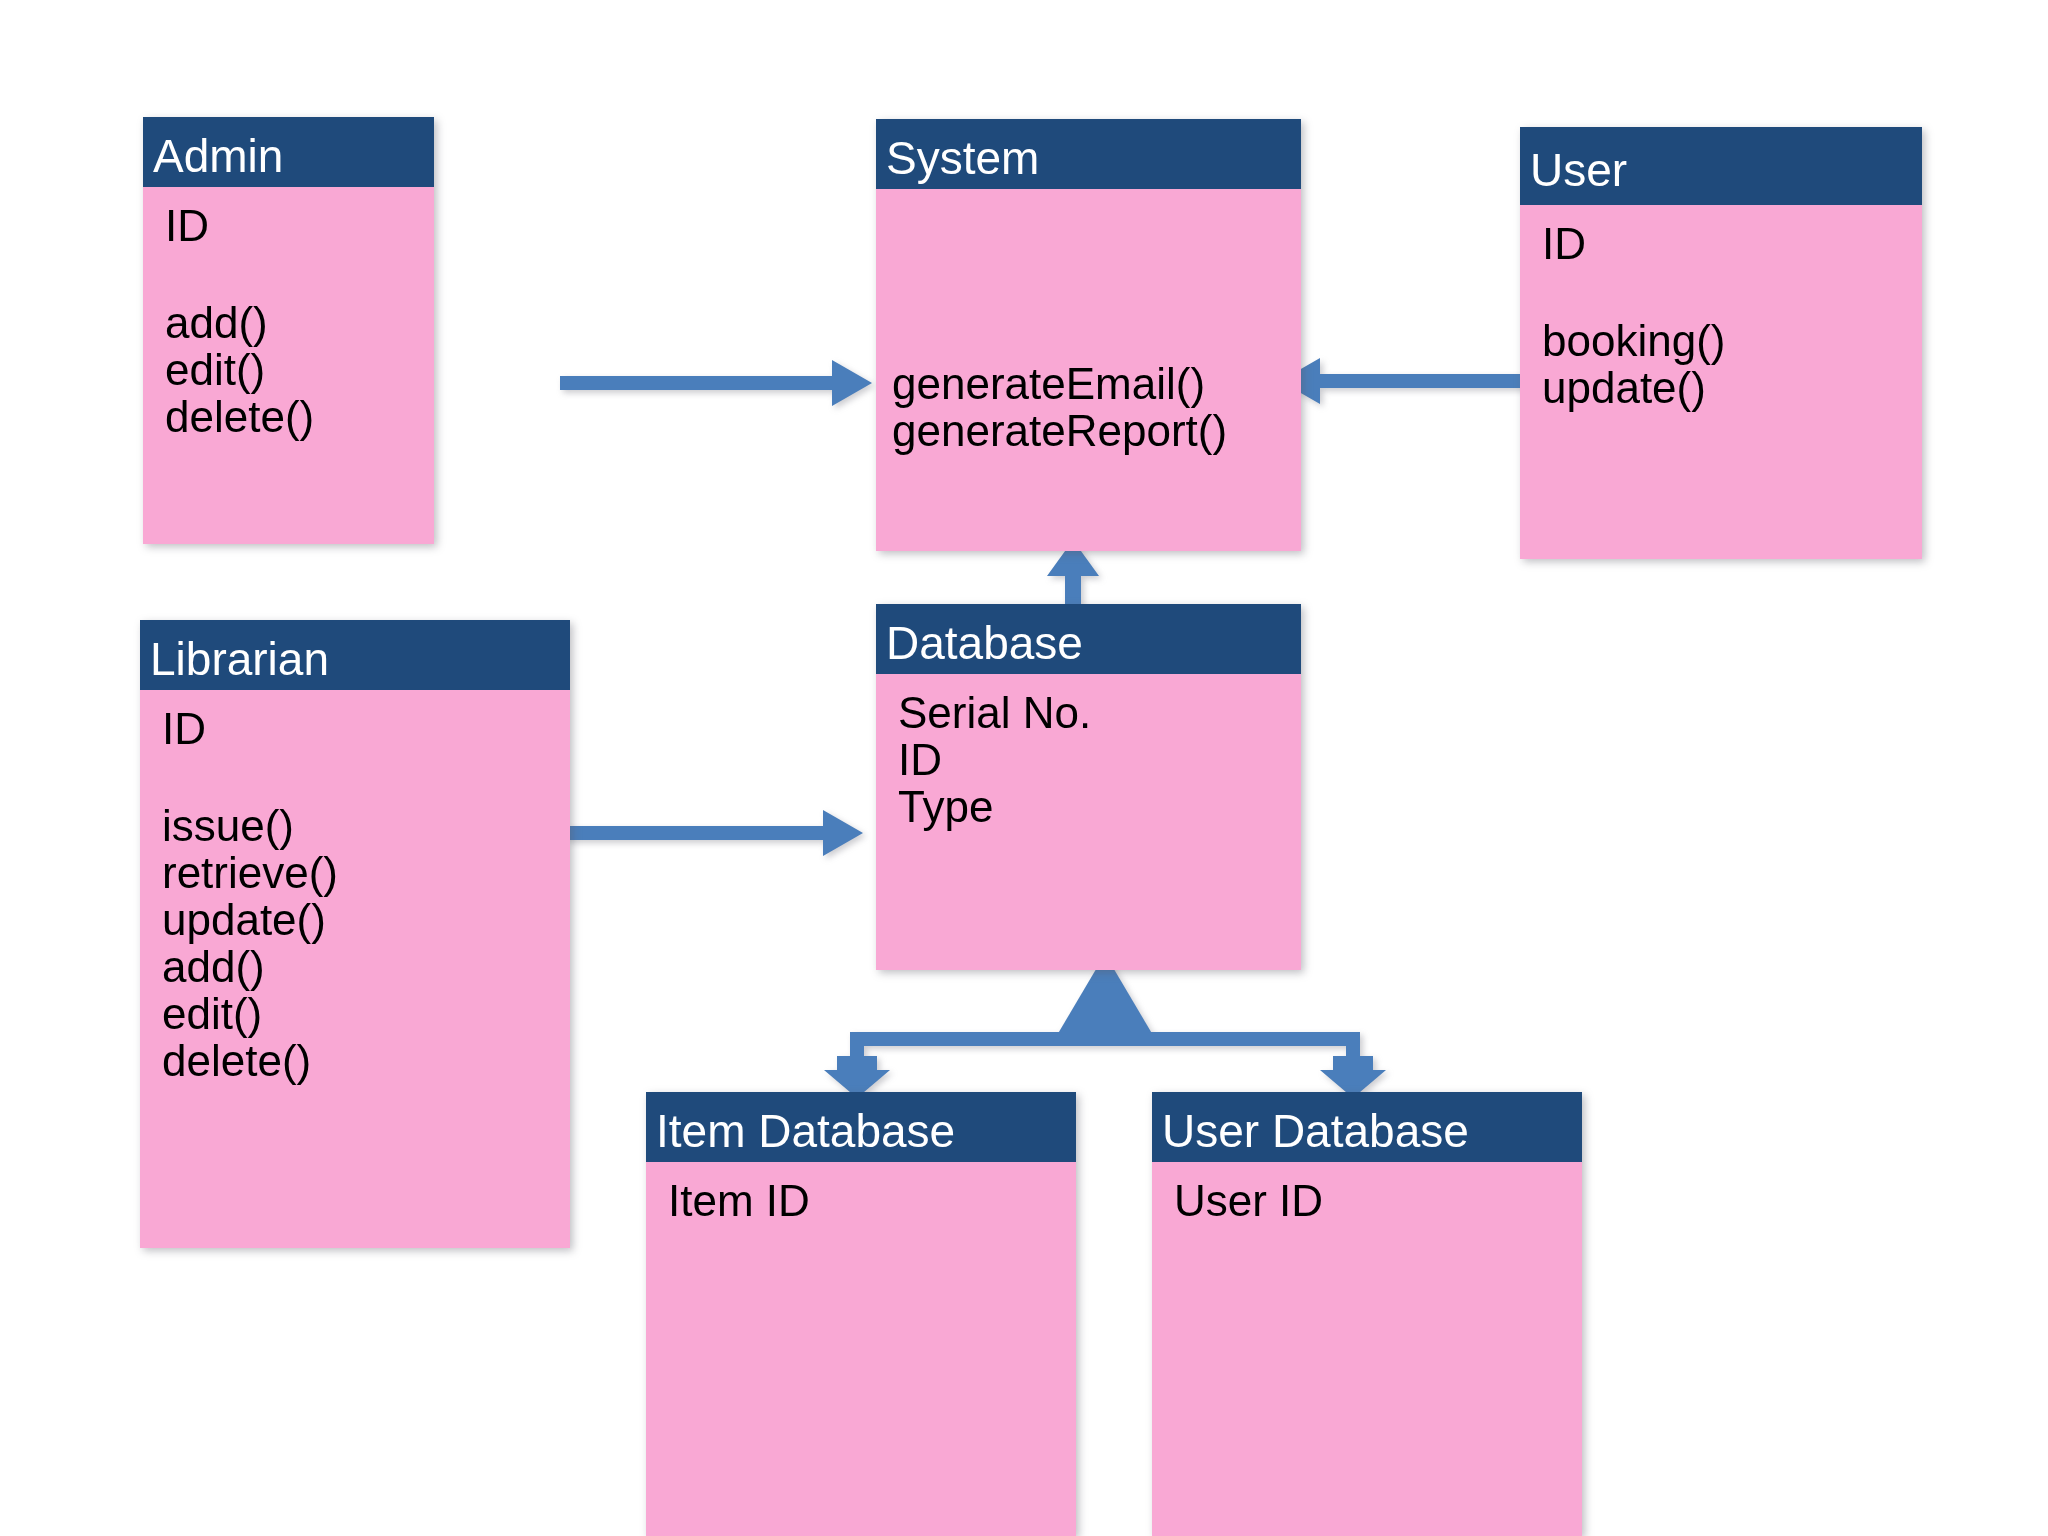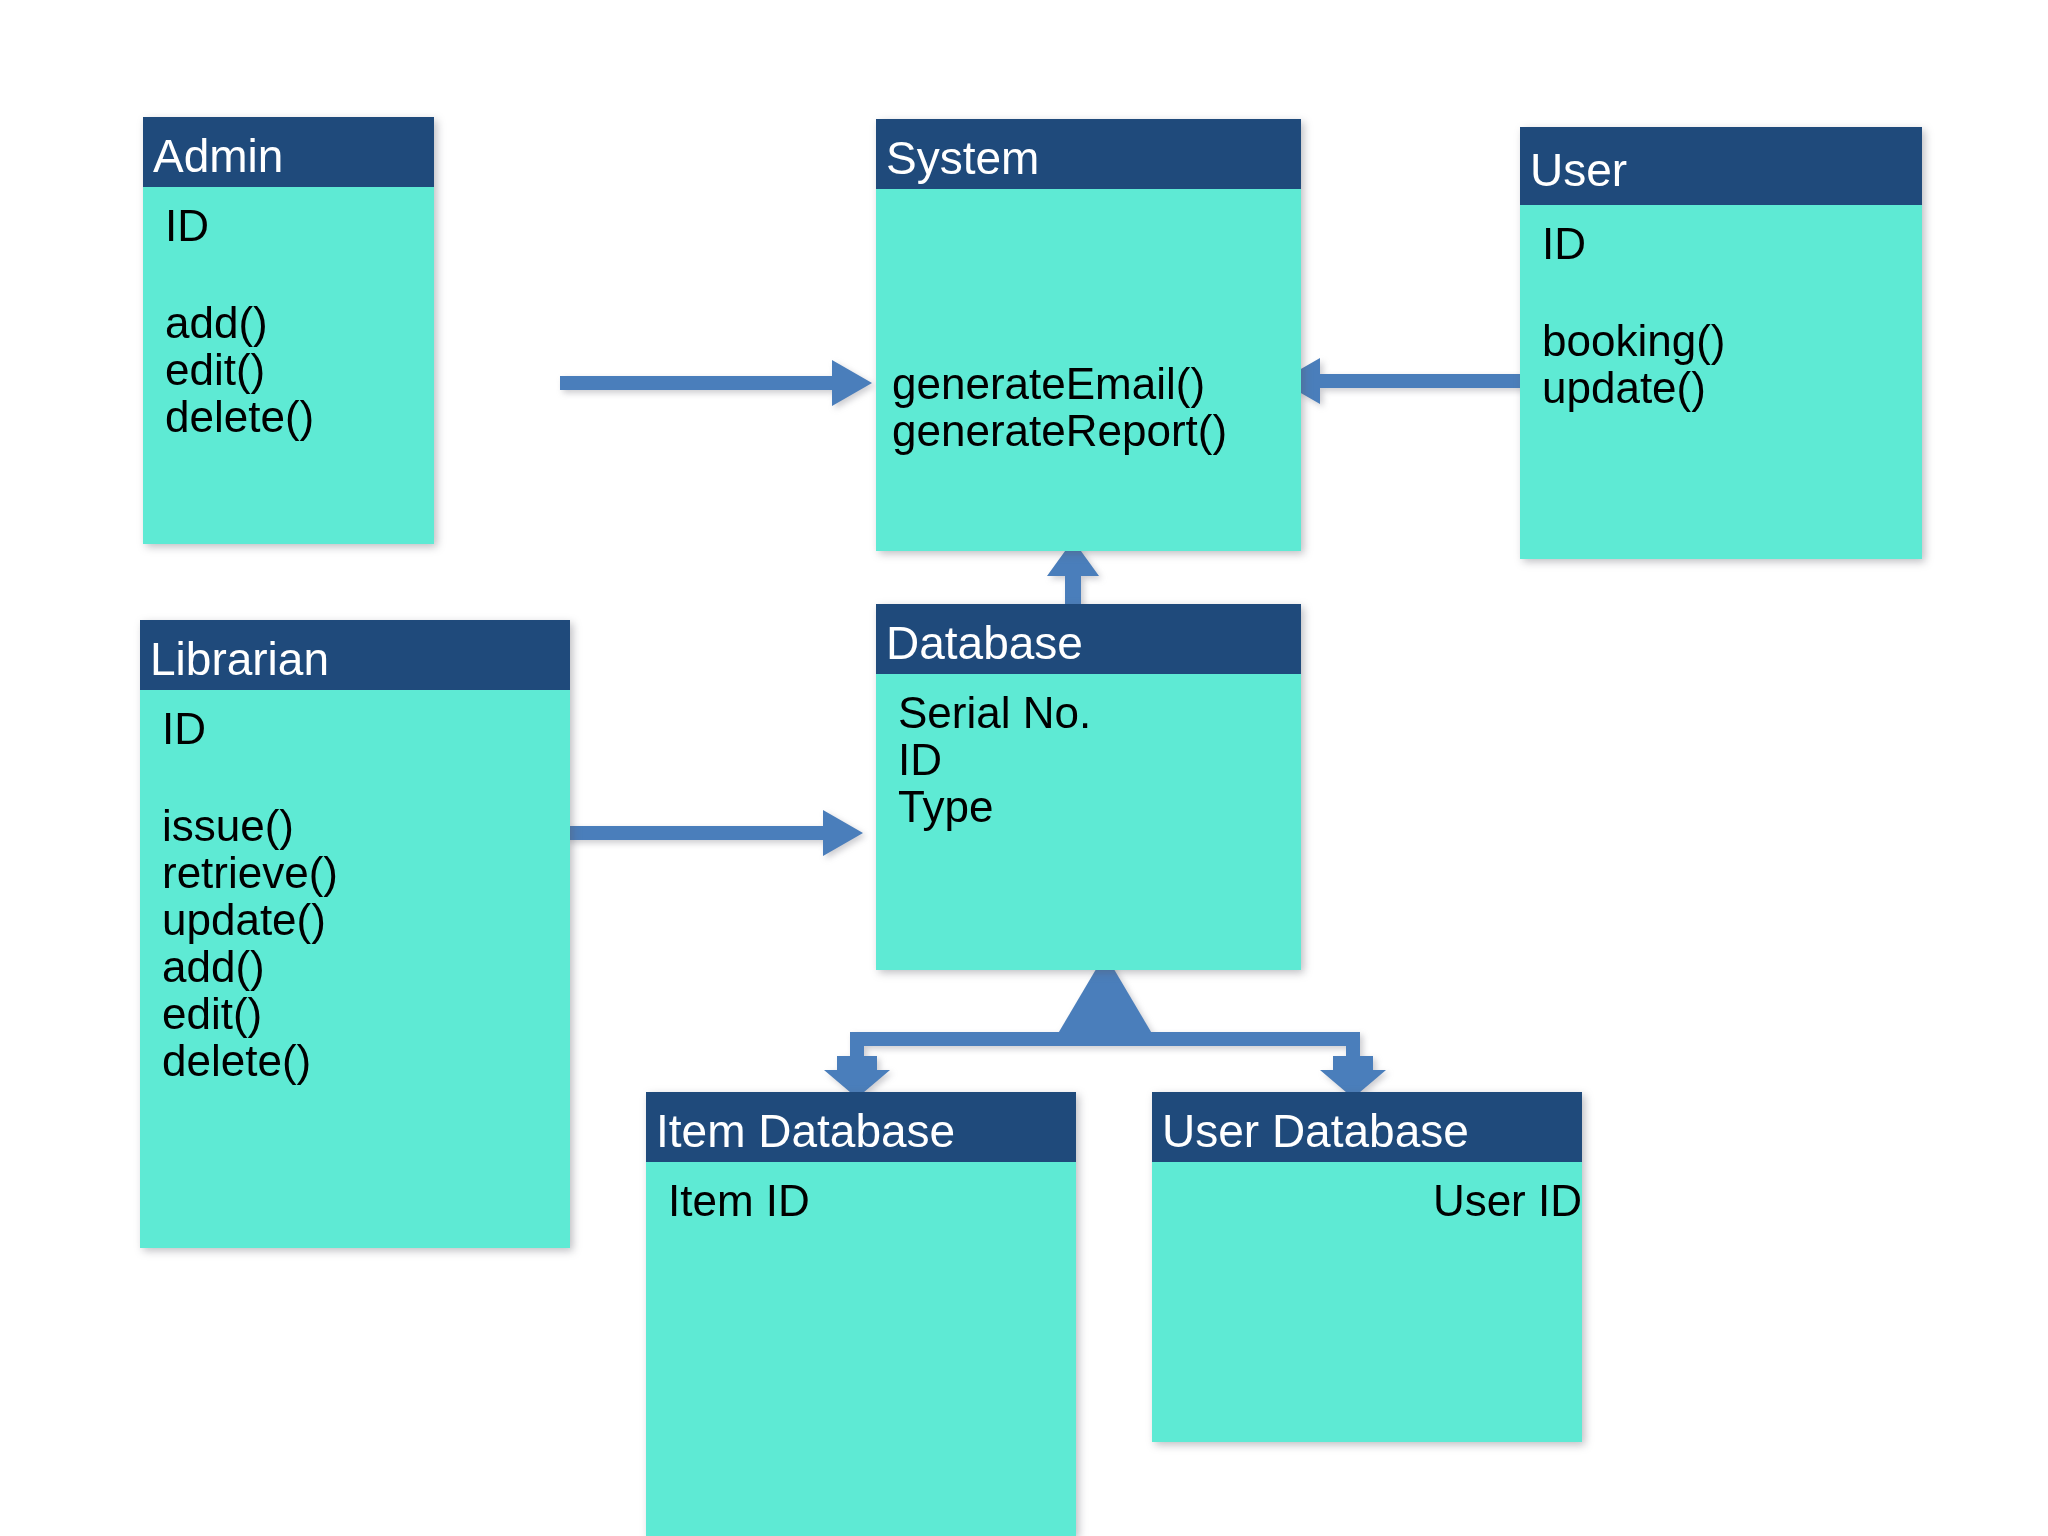--- a/index.html
+++ b/index.html
@@ -30,21 +30,21 @@
     color: #ffffff;
     font-size: 46px;
     line-height: 1;
     padding: 16px 0 0 10px;
     height: 70px;
     white-space: nowrap;
     overflow: hidden;
   }
   .uml-body {
     box-sizing: border-box;
-    background: #5eead4;
+    background: #f9a8d4;
     color: #000000;
     padding: 12px 0 0 22px;
     font-size: 44px;
     line-height: 1.05;
   }
   .uml-row {
     white-space: nowrap;
     padding: 4px 0 4px 0;
     height: 47px;
     box-sizing: border-box;
@@ -162,18 +162,18 @@
 
   <div class="uml-class" style="left:646px; top:1092px; width:430px; height:444px;">
     <div class="uml-header">Item Database</div>
     <div class="uml-body" style="height:374px;">
       <div class="uml-row">Item ID</div>
     </div>
   </div>
 
   <div class="uml-class" style="left:1152px; top:1092px; width:430px; height:444px;">
     <div class="uml-header">User Database</div>
-    <div class="uml-body" style="height:280px;text-align:right;">
+    <div class="uml-body" style="height:374px;">
       <div class="uml-row">User ID</div>
     </div>
   </div>
 
 </div>
 
 </body></html>

